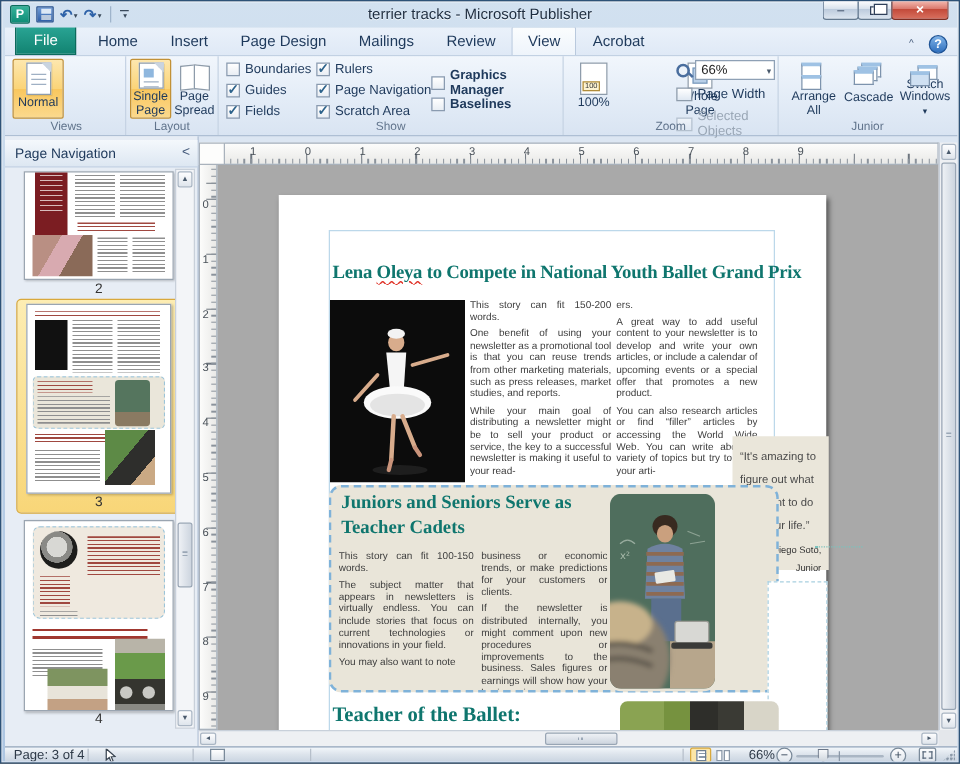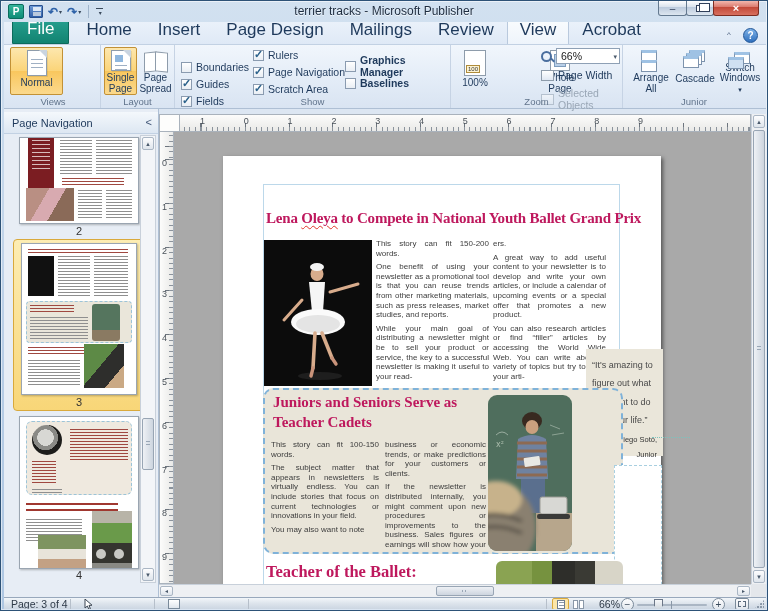--- a/index.html
+++ b/index.html
@@ -24,21 +24,21 @@
   #wincontrols{position:absolute;right:8px;top:0;display:flex;}
   .wbtn{height:15px;border:1px solid #64798f;border-top:none;display:flex;align-items:center;justify-content:center;background:linear-gradient(#fdfdfe,#d7e1ec 45%,#bccbdd 46%,#dde6f0);color:#30405a;font-size:10px;border-radius:0 0 3px 3px;margin-left:-1px;}
   .wbtn.min{width:29px;}.wbtn.max{width:28px;}
   .wbtn.close{width:46px;background:linear-gradient(#f2b7ad,#d9766a 45%,#c34a3a 46%,#d8705f);color:#fff;font-size:11px;font-weight:bold;border-color:#7e2d22;}
   .maxglyph{width:9px;height:7px;border:1px solid #30405a;position:relative;background:#fff;}
   .maxglyph::before{content:"";position:absolute;left:2px;top:-3px;width:9px;height:7px;border:1px solid #30405a;background:#fff;}
   
   #client{position:absolute;left:3px;top:21px;width:762px;height:587px;background:#dce6f2;overflow:hidden;}
   
   #tabrow{position:absolute;left:0;top:0;width:762px;height:23px;background:linear-gradient(#eaf1fa,#dfe9f6);border-bottom:1px solid #c2d1e3;display:flex;align-items:flex-end;padding-left:8px;}
-  .tab{font-size:17px;color:#1e395b;padding:4px 12px 4px;cursor:default;border:1px solid transparent;border-bottom:none;border-radius:2px 2px 0 0;}
+  .tab{font-size:12px;color:#1e395b;padding:4px 12px 4px;cursor:default;border:1px solid transparent;border-bottom:none;border-radius:2px 2px 0 0;}
   .tab.file{background:linear-gradient(#2aa595,#128371);color:#fff;border:1px solid #0c6b5c;padding:4px 14px;margin-right:4px;}
   .tab.active{background:linear-gradient(#fbfdfe,#eef4fb);border-color:#b9c9dd;}
   #ribmin{position:absolute;right:30px;top:8px;font-size:8px;color:#44597a;width:14px;text-align:center;}
   #helpbtn{position:absolute;right:8px;top:6px;width:15px;height:15px;border-radius:50%;background:linear-gradient(#7fb3e8,#2f6fbd);border:1px solid #1f5496;color:#fff;font-size:10px;font-weight:bold;text-align:center;line-height:14px;}
   
   #ribbon{position:absolute;left:0;top:23px;width:762px;height:64px;background:linear-gradient(#f1f6fc,#e3ecf7 55%,#d9e4f2);border-bottom:1px solid #aebfd4;}
   .rgroup{position:absolute;top:0;height:63px;border-right:1px solid #c6d3e4;}
   .rgtitle{position:absolute;bottom:1px;left:0;right:0;text-align:center;font-size:9.5px;color:#61748c;}
   .rbtn{position:absolute;top:2px;height:48px;display:flex;flex-direction:column;align-items:center;justify-content:flex-start;border:1px solid transparent;border-radius:2px;padding-top:2px;}
   .rbtn.sel{background:linear-gradient(#fde7ae,#fbd478 50%,#f9c75e 51%,#fbd98d);border-color:#c29136;}
@@ -89,21 +89,21 @@
   
   #corner{position:absolute;left:155px;top:92px;width:21px;height:18px;background:#fdfdfc;border:1px solid #a9b2bc;}
   #hruler{position:absolute;left:176px;top:92px;width:571px;height:18px;background:linear-gradient(#fcfcfb,#e9e9e7);border:1px solid #a9b2bc;border-left:none;background-image:repeating-linear-gradient(90deg,#8b939c 0 1px,transparent 1px 5.475px),repeating-linear-gradient(90deg,#6d757e 0 1px,transparent 1px 43.8px),linear-gradient(#fcfcfb,#e9e9e7);background-size:100% 4px,100% 8px,100% 100%;background-position:21px bottom,21px bottom,0 0;background-repeat:repeat-x,repeat-x,no-repeat;display:flex;padding-left:20px;overflow:hidden;}
   #hruler span{width:43.8px;flex:none;font-size:9px;color:#4a525a;padding-top:1px;}
   #vruler{position:absolute;left:155px;top:110px;width:15px;height:452px;background:linear-gradient(90deg,#fcfcfb,#e9e9e7);border:1px solid #a9b2bc;border-top:none;background-image:repeating-linear-gradient(180deg,#8b939c 0 1px,transparent 1px 5.475px),repeating-linear-gradient(180deg,#6d757e 0 1px,transparent 1px 43.8px),linear-gradient(90deg,#fcfcfb,#e9e9e7);background-size:4px 100%,8px 100%,100% 100%;background-position:right 27px,right 27px,0 0;background-repeat:repeat-y,repeat-y,no-repeat;display:flex;flex-direction:column;padding-top:26px;overflow:hidden;}
   #vruler span{height:43.8px;flex:none;font-size:9px;color:#4a525a;padding-left:2px;}
   
   #workspace{position:absolute;left:170px;top:110px;width:577px;height:452px;background:#a9a9a9;overflow:hidden;}
   #page{position:absolute;left:49px;top:24px;width:438px;height:470px;background:#fff;box-shadow:2px 2px 4px rgba(0,0,0,.5);}
   #marginguide{position:absolute;left:40px;top:28px;width:357px;height:438px;border:1px solid #bcd8ea;}
-  .maroon{color:#be185d;font-family:"Liberation Serif",serif;font-weight:bold;}
+  .maroon{color:#0f766e;font-family:"Liberation Serif",serif;font-weight:bold;}
   #headline1{position:absolute;left:43px;top:54px;width:385px;font-size:15px;letter-spacing:-.2px;white-space:nowrap;}
   .squig{text-decoration:underline;text-decoration-style:wavy;text-decoration-color:#e0352a;text-decoration-thickness:1px;text-underline-offset:2px;}
   .txtcol{position:absolute;font-size:8px;line-height:1.2;color:#3d3d3d;text-align:justify;overflow:hidden;}
   .txtcol p{margin-bottom:4px;}
   #ballerina{position:absolute;left:41px;top:84px;width:108px;height:146px;}
   #pullquote{position:absolute;left:363px;top:193px;width:77px;height:107px;background:#eae6da;padding:7px 6px;font-size:9px;line-height:2.05;color:#4a4a4a;}
   #pqattr{font-size:7.5px;text-align:right;margin-top:2px;color:#333;}
   #pqdash1{position:absolute;left:353px;top:238px;width:10px;height:0;border-top:1px solid #6fb7b2;}
   #pqdot{position:absolute;left:429px;top:281px;width:38px;border-top:1px dotted #7cc2bd;}
   #cadetbox{position:absolute;left:40px;top:232px;width:360px;height:166px;background:#e9e5d9;border:2px dashed #7fb2d9;border-radius:10px;}
@@ -195,21 +195,21 @@
         <div class="tab active"><span class="x">View</span></div>
 
         <div class="tab"><span>Acrobat</span></div>
       </div>
     <div id="ribmin">^</div>
     <div id="helpbtn">?</div>
 
     <div id="ribbon">
 
       <div class="rgroup" style="left:2px;width:95px;">
-        <div class="rbtn sel" style="left:4px;width:53px;">
+        <div class="rbtn sel" style="left:4px;width:41px;">
           <div class="icpage">
               <div class="l" style="top:8px;"></div>
               <div class="l" style="top:12px;"></div>
               <div class="l" style="top:16px;"></div>
             </div>
           <div class="rlbl">Normal</div>
         </div>
         <div class="rgtitle">Views</div>
       </div>
 
@@ -222,21 +222,21 @@
           <div class="rlbl">Single Page</div>
         </div>
         <div class="rbtn" style="left:37px;width:35px;">
           <div class="icspread"></div>
           <div class="rlbl">Two-Page Spread</div>
         </div>
         <div class="rgtitle">Layout</div>
       </div>
 
       <div class="rgroup" style="left:171px;width:276px;">
-        <div class="cbcol" style="left:6px;top:16px;">
+        <div class="cbcol" style="left:6px;top:4px;">
 
         <label class="cbrow">
               <span class="cb"></span>
               <span>Boundaries</span>
             </label>
             <label class="cbrow">
               <span class="cb on"></span>
               <span>Guides</span>
             </label>
             <label class="cbrow">

